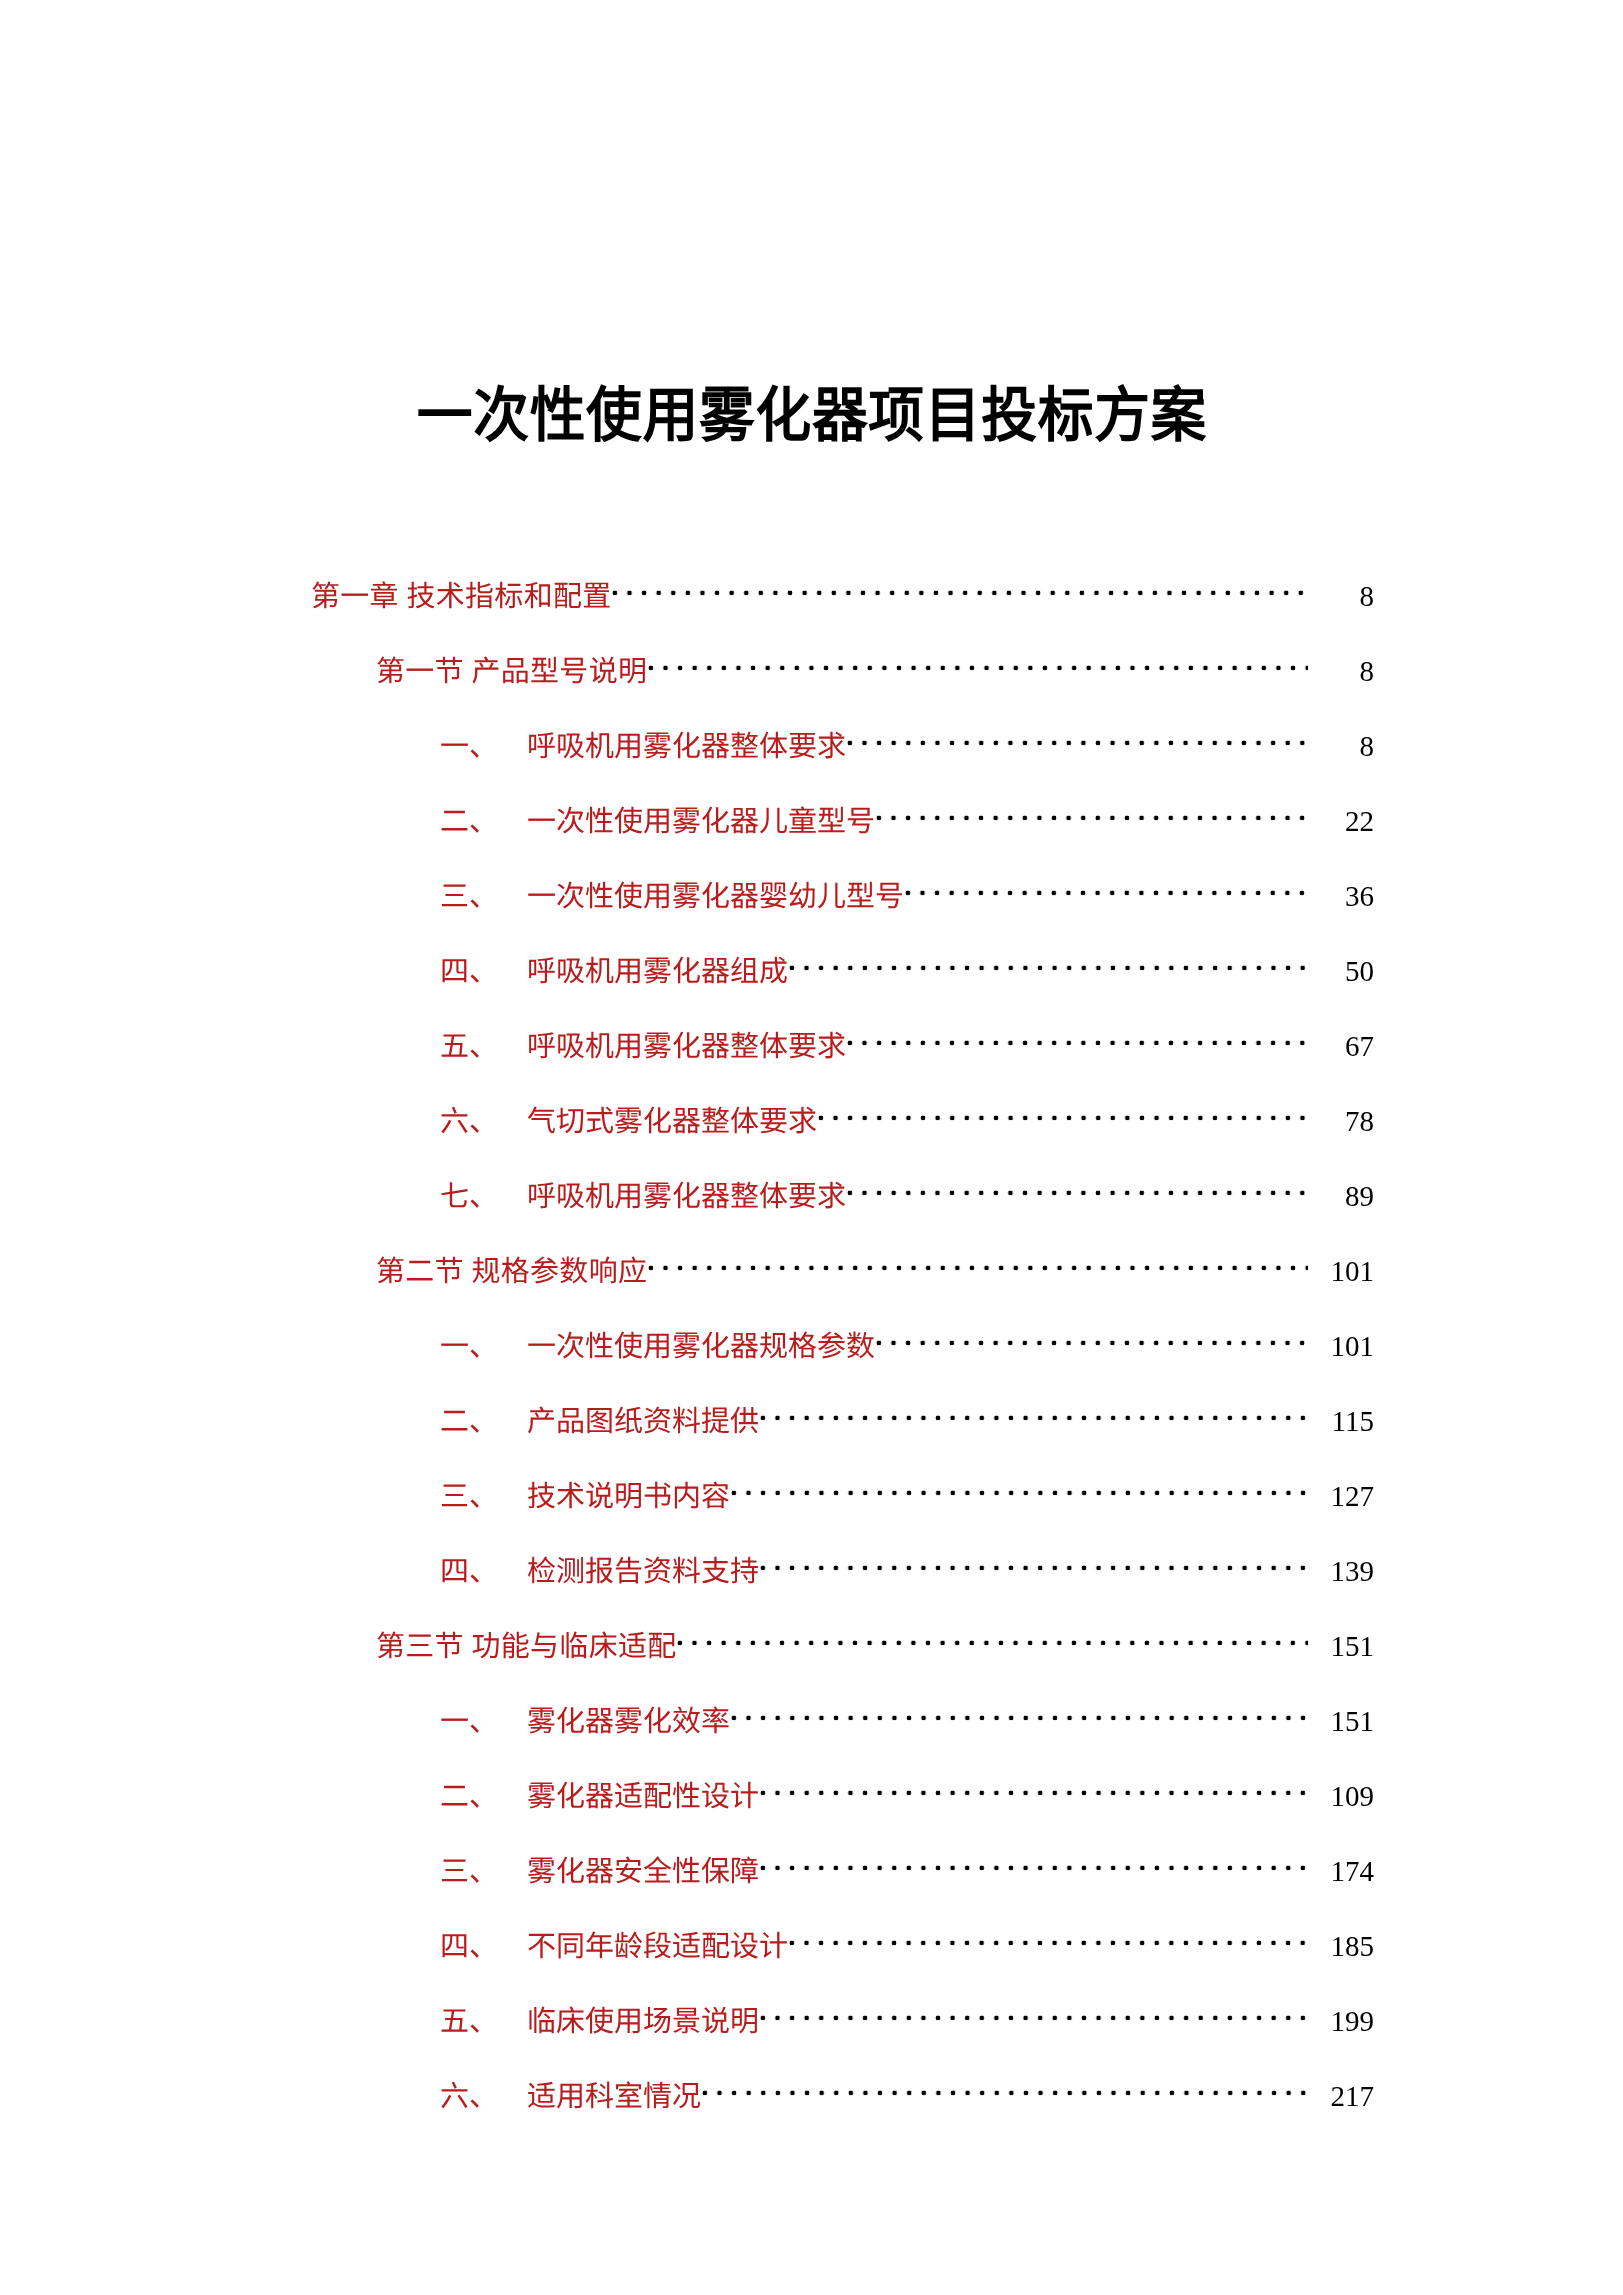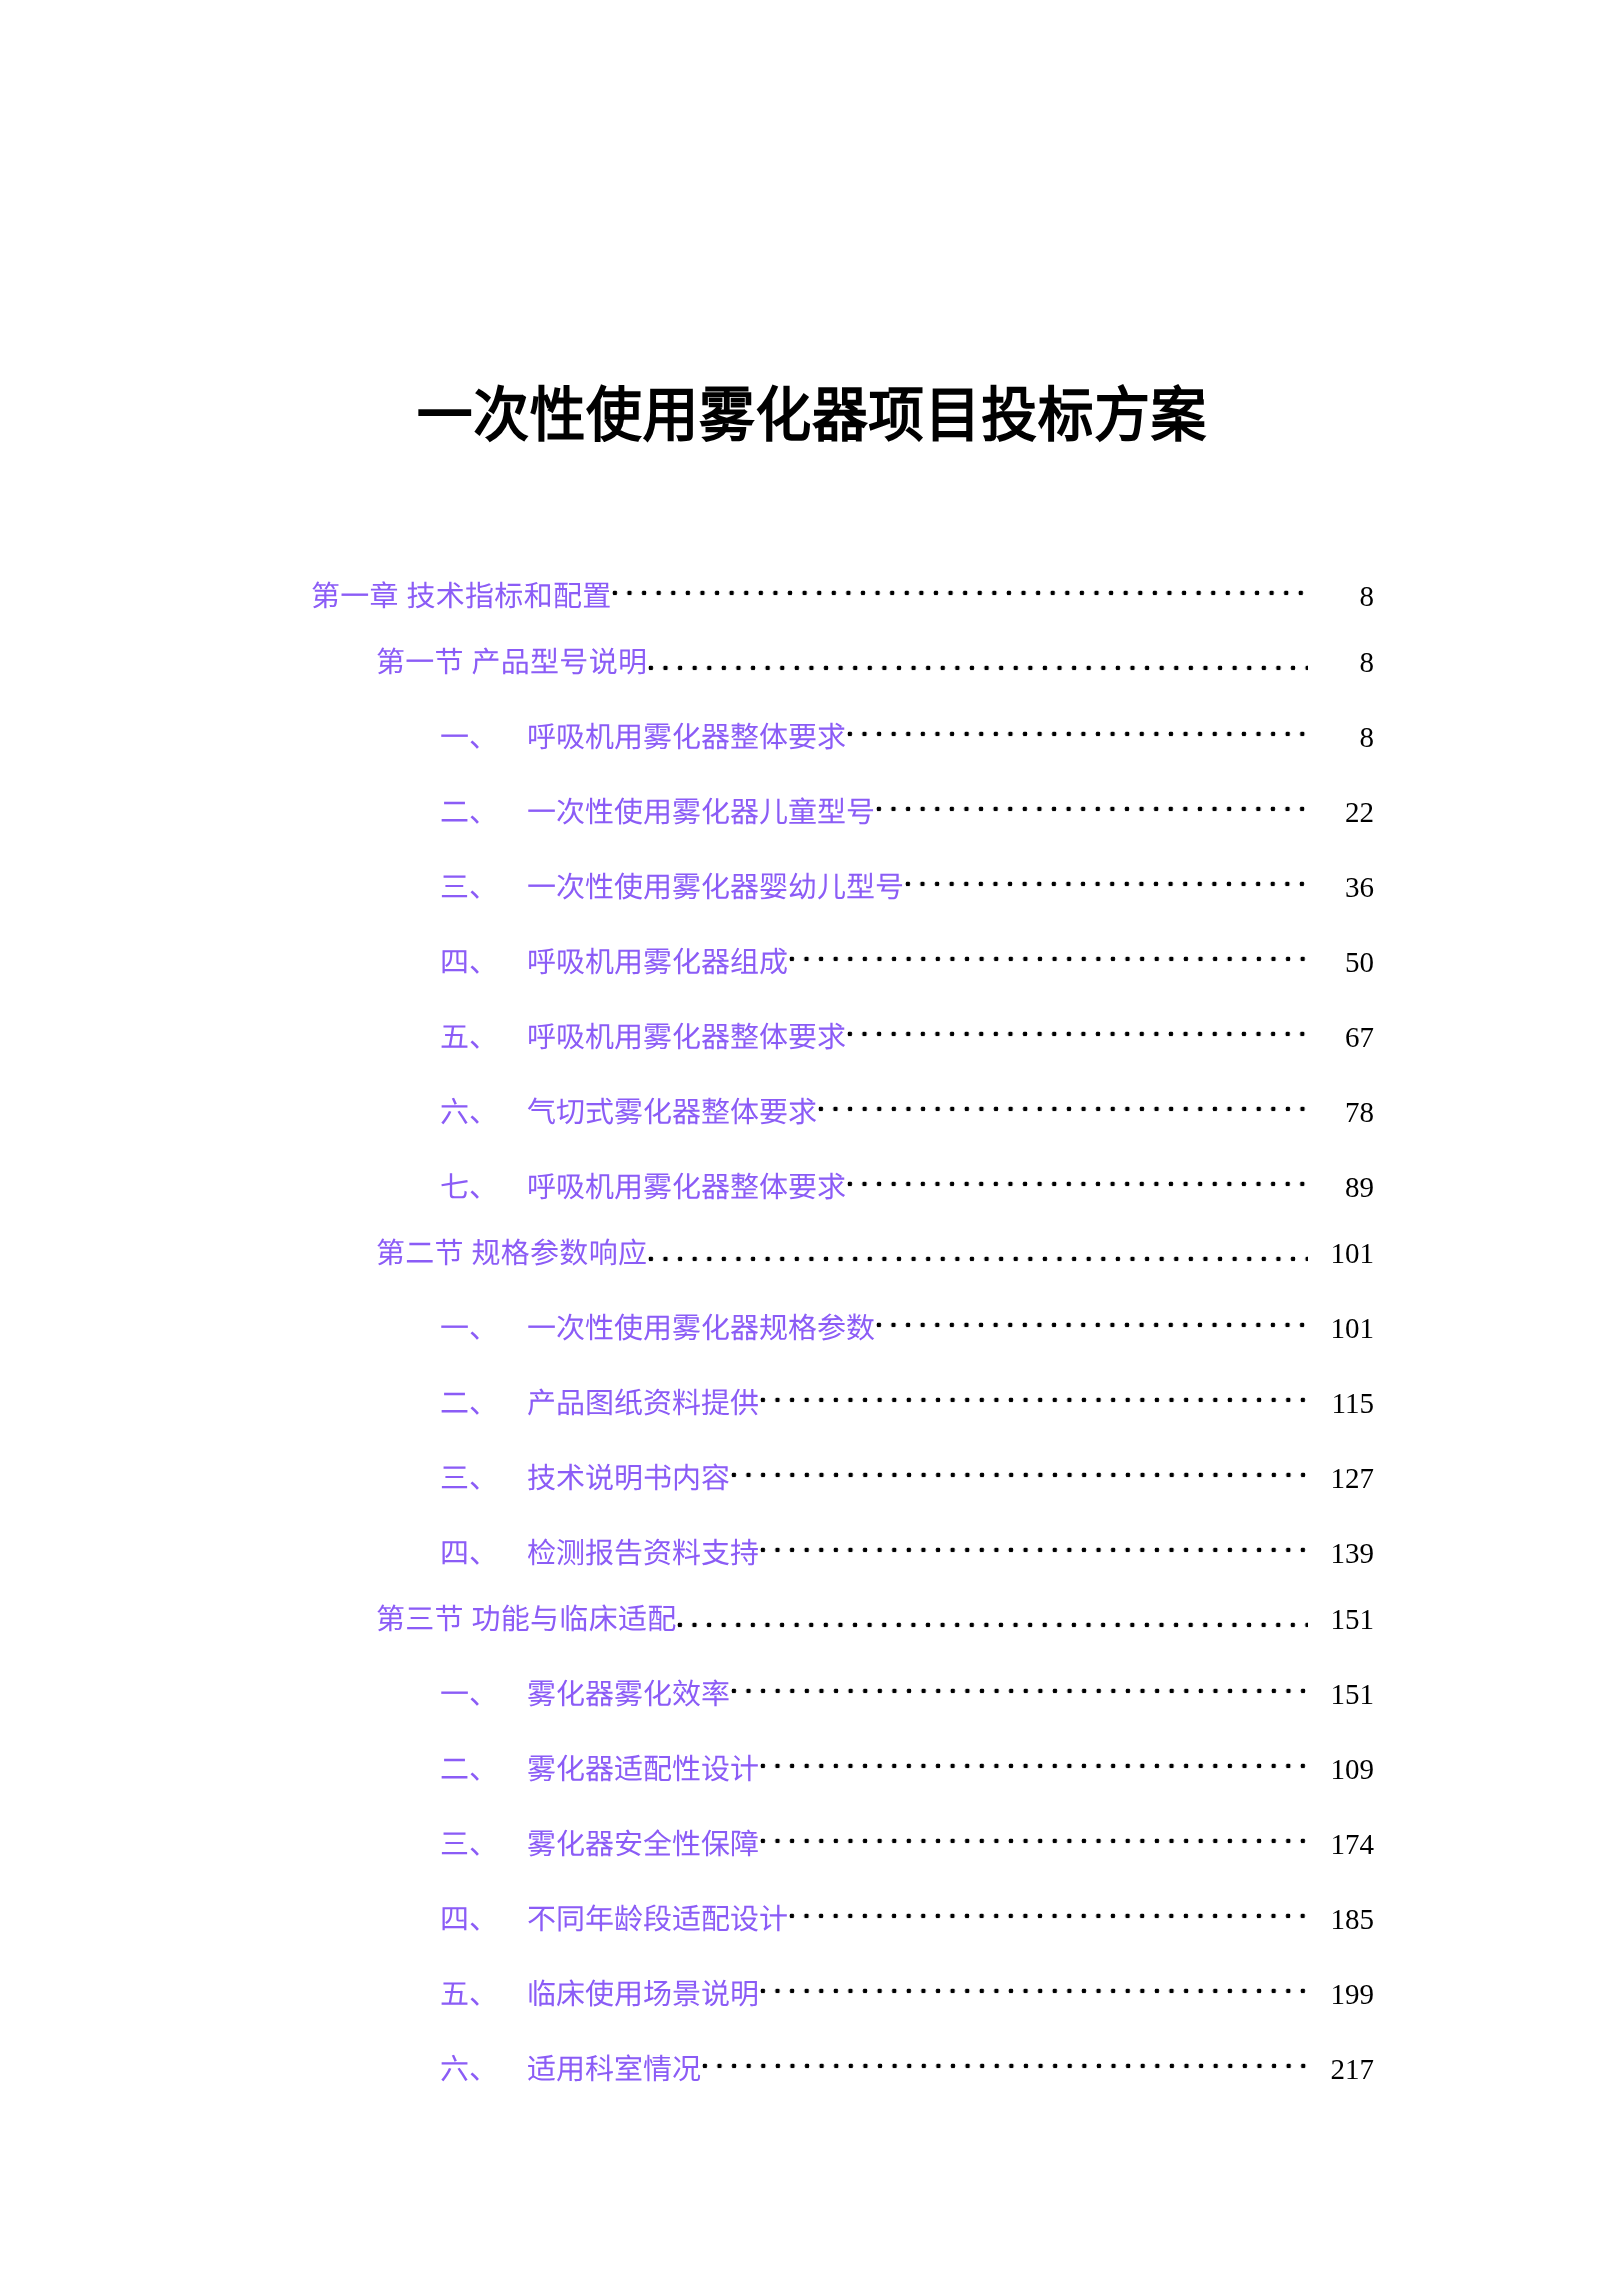--- a/index.html
+++ b/index.html
@@ -59,21 +59,21 @@
     box-sizing: border-box;
     padding-right: 249px;
     margin-bottom: 29px;
     font-size: 0;
     white-space: nowrap;
   }
 
   .toc-label {
     font-size: 29px;
     line-height: 37px;
-    color: #8b5cf6;
+    color: #b91c1c;
     flex: 0 0 auto;
     white-space: nowrap;
   }
 
   .toc-leader {
     flex: 1 1 auto;
     min-width: 13px;
     position: relative;
     height: 37px;
     overflow: hidden;
@@ -98,21 +98,21 @@
     flex: 0 0 auto;
     text-align: right;
     min-width: 56px;
     padding-left: 9.2px;
     color: #000000;
     font-family: "Liberation Serif", "DejaVu Serif", serif;
   }
 
   
   .level-1 { padding-left: 311px; }
-  .level-2 { padding-left: 376px; align-items: center; }
+  .level-2 { padding-left: 376px; }
   .level-3 { padding-left: 440px; }
 
   .level-1 .toc-label,
   .level-2 .toc-label { letter-spacing: 0.3px; }
 
   .level-3 .toc-label .num-prefix {
     display: inline-block;
     min-width: 87px;
   }
 </style>

